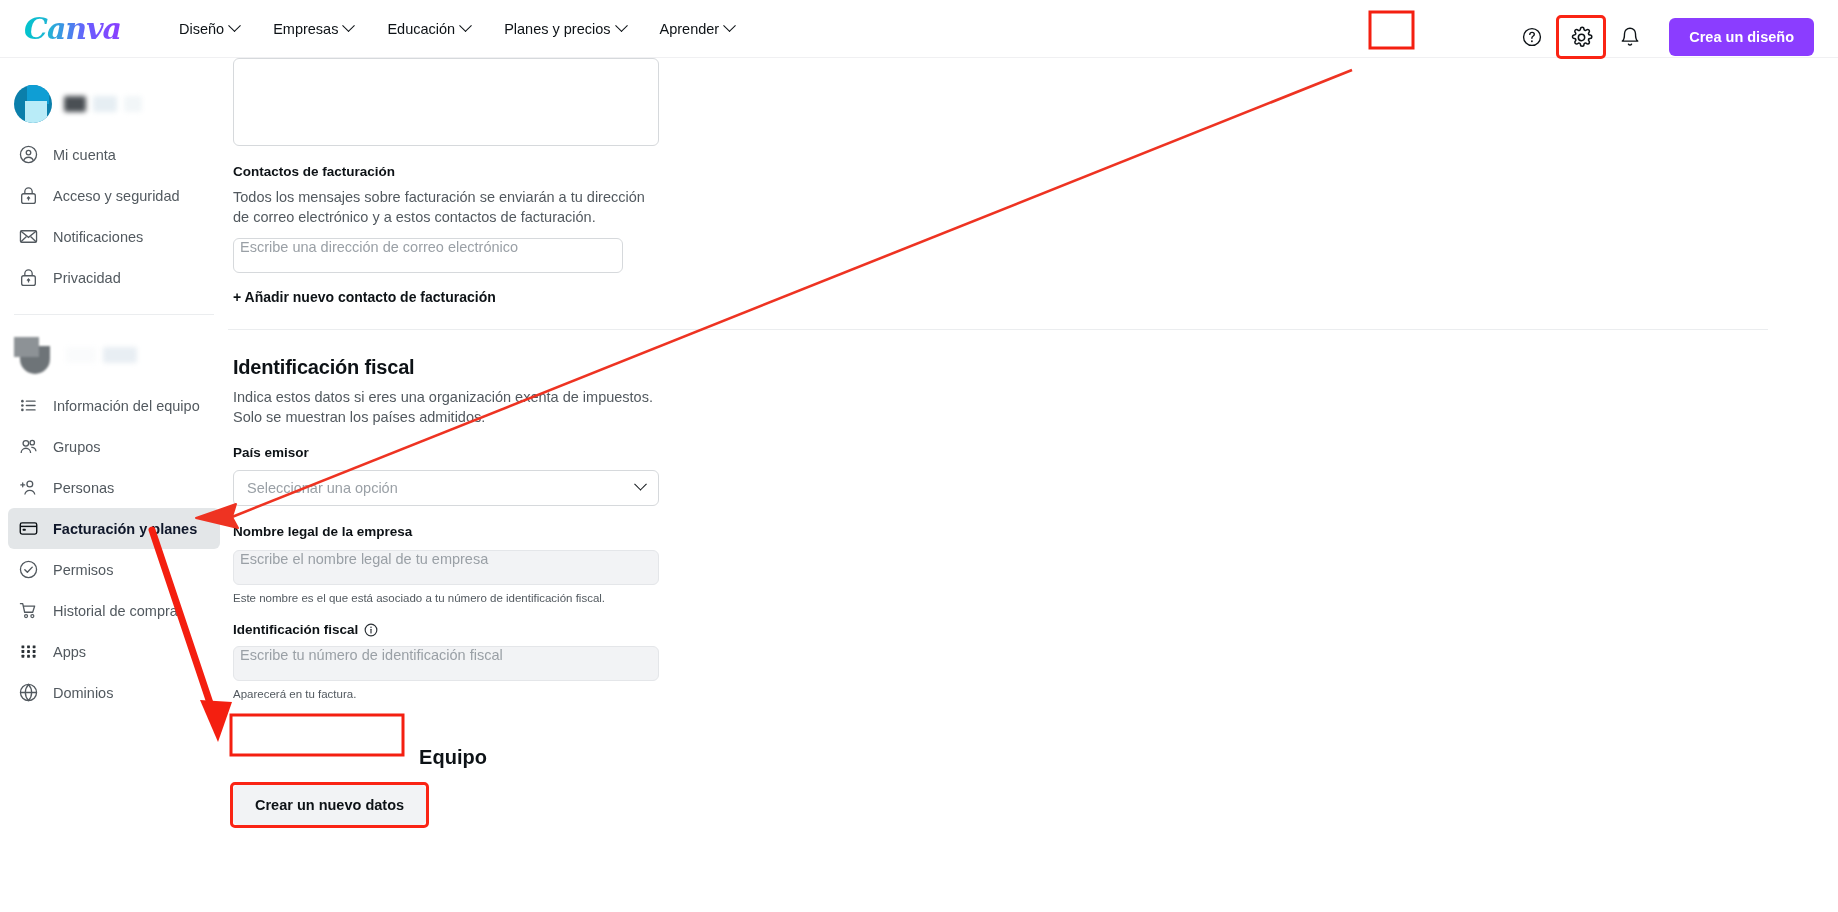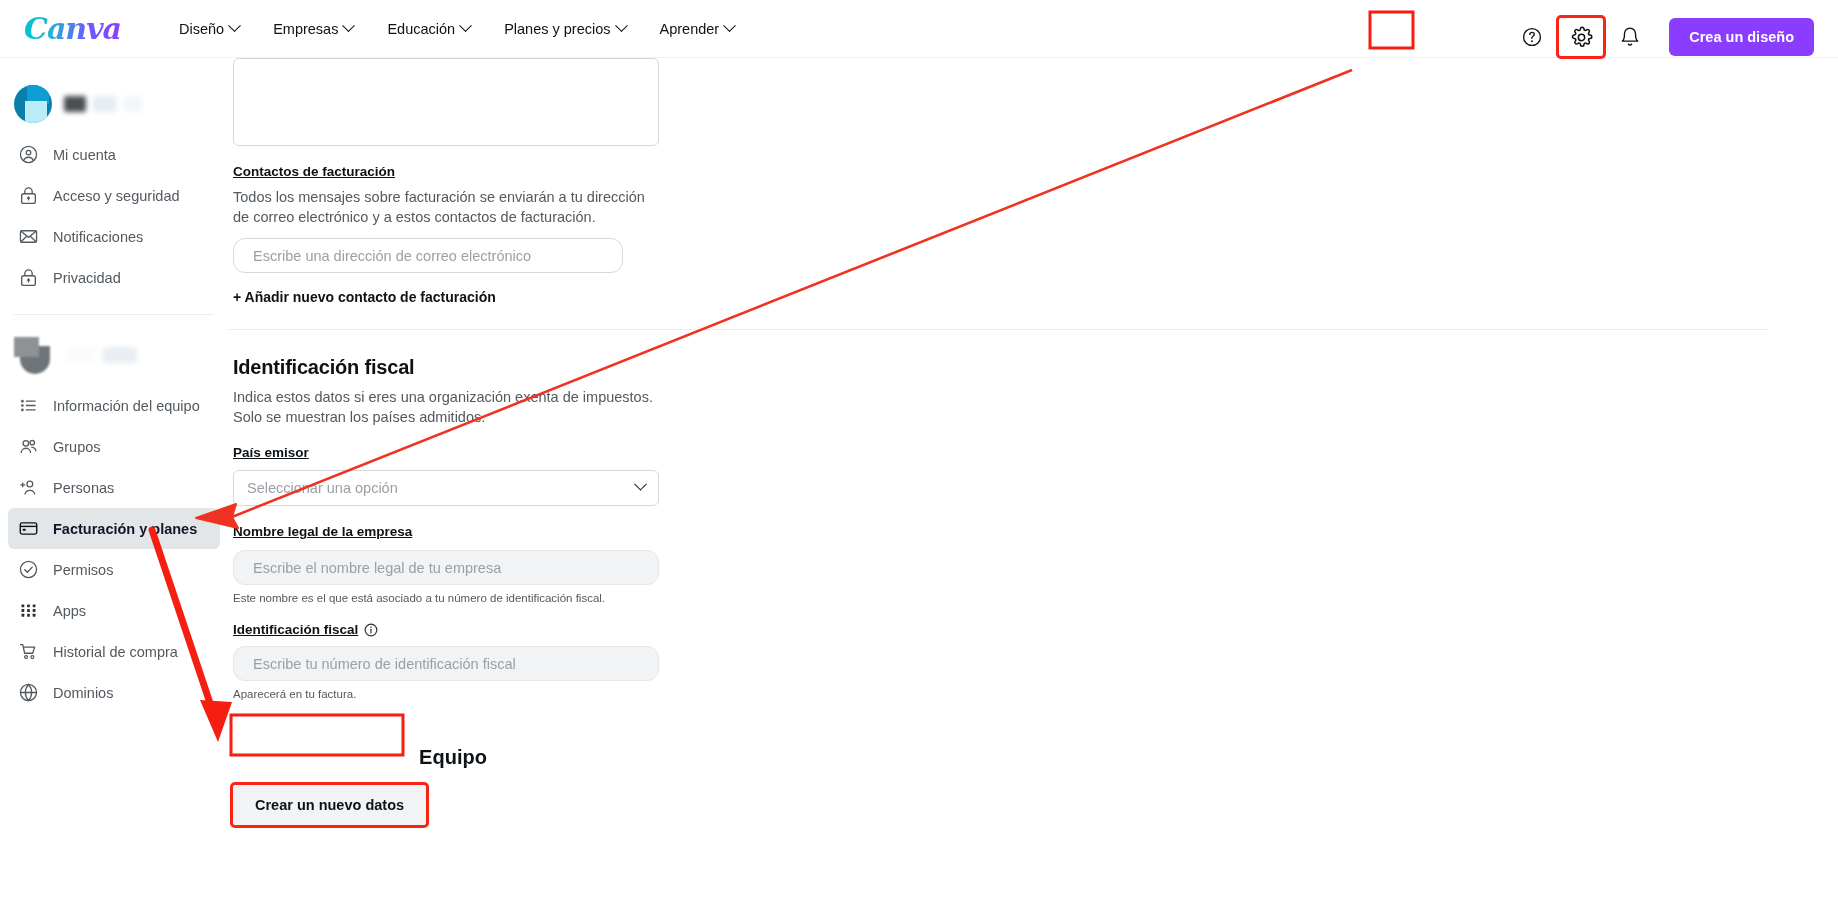--- a/index.html
+++ b/index.html
@@ -123,27 +123,27 @@
     width: 1610px; height: 854px;
     background: #ffffff;
   }
   .content { position: absolute; left: 5px; top: 0px; width: 440px; }
 
   .box-top {
     width: 426px; height: 88px;
     border: 1px solid #d6d9dc; border-radius: 6px;
     margin-top: 0px;
   }
-  .lbl-bold { font-size: 13.5px; font-weight: 700; color: #0d1216; margin-top: 18px; text-decoration: underline; }
+  .lbl-bold { font-size: 13.5px; font-weight: 700; color: #0d1216; margin-top: 18px; }
   .para { font-size: 14.5px; color: #52595f; line-height: 1.38; margin-top: 8px; max-width: 428px; }
   .input {
     width: 390px; height: 35px;
-    border: 1px solid #d6d9dc; border-radius: 12px;
+    border: 1px solid #d6d9dc; border-radius: 6px;
     margin-top: 11px;
-    display: flex; align-items: center; padding-left: 19px;
+    display: flex; padding-left: 6px;
     font-size: 14.5px; color: #9aa0a6; background: #fff;
     cursor: text;
   }
   .input.wide { width: 426px; }
   .input.filled { background: #f2f3f5; border-color: #e4e6e9; }
   .link {
     font-size: 14px; color: #0d1216; font-weight: 600; margin-top: 16px; cursor: pointer;
   }
   .divider { height: 1px; background: #ebedef; margin-top: 24px; width: 1540px; margin-left: -5px; }
   .h2 { font-size: 20px; font-weight: 700; color: #0d1216; margin-top: 26px; letter-spacing: -0.2px; }
@@ -336,20 +336,29 @@
       </svg>
       <span class="lbl">Facturación y planes</span>
     </div>
 
     <div class="side-item">
       <svg class="svg-ico" viewBox="0 0 24 24" fill="none">
         <circle cx="12" cy="12" r="9.2" stroke="#52595f" stroke-width="1.5"></circle>
         <path d="m7.8 12.2 2.9 2.9 5.6-5.8" stroke="#52595f" stroke-width="1.6" stroke-linecap="round" stroke-linejoin="round"></path>
       </svg>
       <span class="lbl">Permisos</span>
+    </div>
+
+    <div class="side-item">
+      <svg class="svg-ico" viewBox="0 0 24 24" fill="none">
+        <path d="M2.8 4.2h2.6l2.2 9.8h9.2l2.2-7H6.4" stroke="#52595f" stroke-width="1.5" stroke-linecap="round" stroke-linejoin="round"></path>
+        <circle cx="9.2" cy="18.4" r="1.7" stroke="#52595f" stroke-width="1.4"></circle>
+        <circle cx="16.4" cy="18.4" r="1.7" stroke="#52595f" stroke-width="1.4"></circle>
+      </svg>
+      <span class="lbl">Historial de compra</span>
     </div>
 
     <div class="side-item">
       <svg class="svg-ico" viewBox="0 0 24 24" fill="none">
         <g fill="#2b3136">
           <rect x="4" y="5" width="3.2" height="3.2" rx="0.5"></rect>
             <rect x="10.4" y="5" width="3.2" height="3.2" rx="0.5"></rect>
             <rect x="16.8" y="5" width="3.2" height="3.2" rx="0.5"></rect>
           <rect x="4" y="10.4" width="3.2" height="3.2" rx="0.5"></rect>
             <rect x="10.4" y="10.4" width="3.2" height="3.2" rx="0.5"></rect>
@@ -357,29 +366,20 @@
           <rect x="4" y="15.8" width="3.2" height="3.2" rx="0.5"></rect>
             <rect x="10.4" y="15.8" width="3.2" height="3.2" rx="0.5"></rect>
             <rect x="16.8" y="15.8" width="3.2" height="3.2" rx="0.5"></rect>
         </g>
       </svg>
       <span class="lbl">Apps</span>
     </div>
 
     <div class="side-item">
       <svg class="svg-ico" viewBox="0 0 24 24" fill="none">
-        <path d="M2.8 4.2h2.6l2.2 9.8h9.2l2.2-7H6.4" stroke="#52595f" stroke-width="1.5" stroke-linecap="round" stroke-linejoin="round"></path>
-        <circle cx="9.2" cy="18.4" r="1.7" stroke="#52595f" stroke-width="1.4"></circle>
-        <circle cx="16.4" cy="18.4" r="1.7" stroke="#52595f" stroke-width="1.4"></circle>
-      </svg>
-      <span class="lbl">Historial de compra</span>
-    </div>
-
-    <div class="side-item">
-      <svg class="svg-ico" viewBox="0 0 24 24" fill="none">
         <circle cx="12" cy="12" r="9.2" stroke="#52595f" stroke-width="1.5"></circle>
         <path d="M2.9 12h18.2M12 2.8c2.4 2.6 3.6 5.9 3.6 9.2s-1.2 6.6-3.6 9.2c-2.4-2.6-3.6-5.9-3.6-9.2S9.6 5.4 12 2.8Z" stroke="#52595f" stroke-width="1.5"></path>
       </svg>
       <span class="lbl">Dominios</span>
     </div>
   </div>
 
   <div class="main">
     <div class="content">
 

